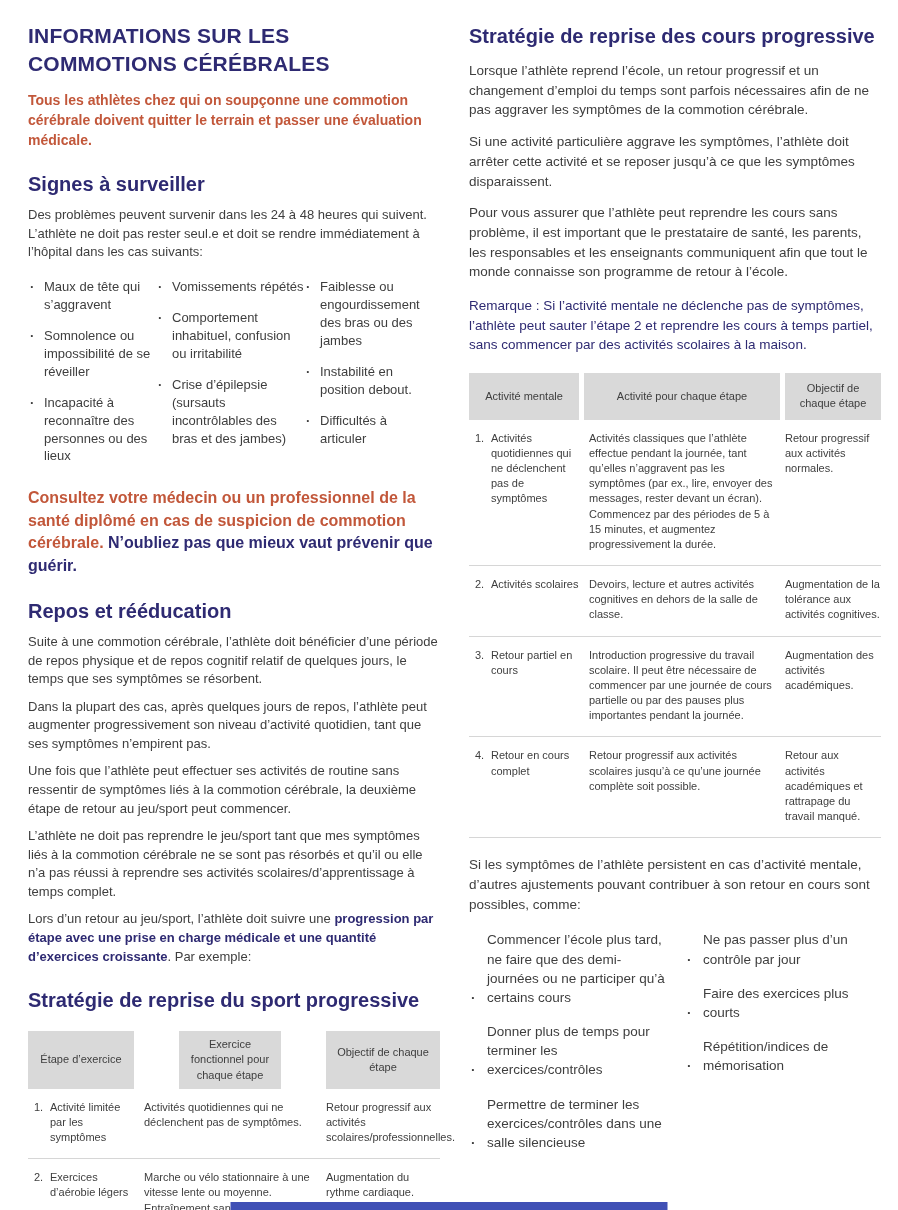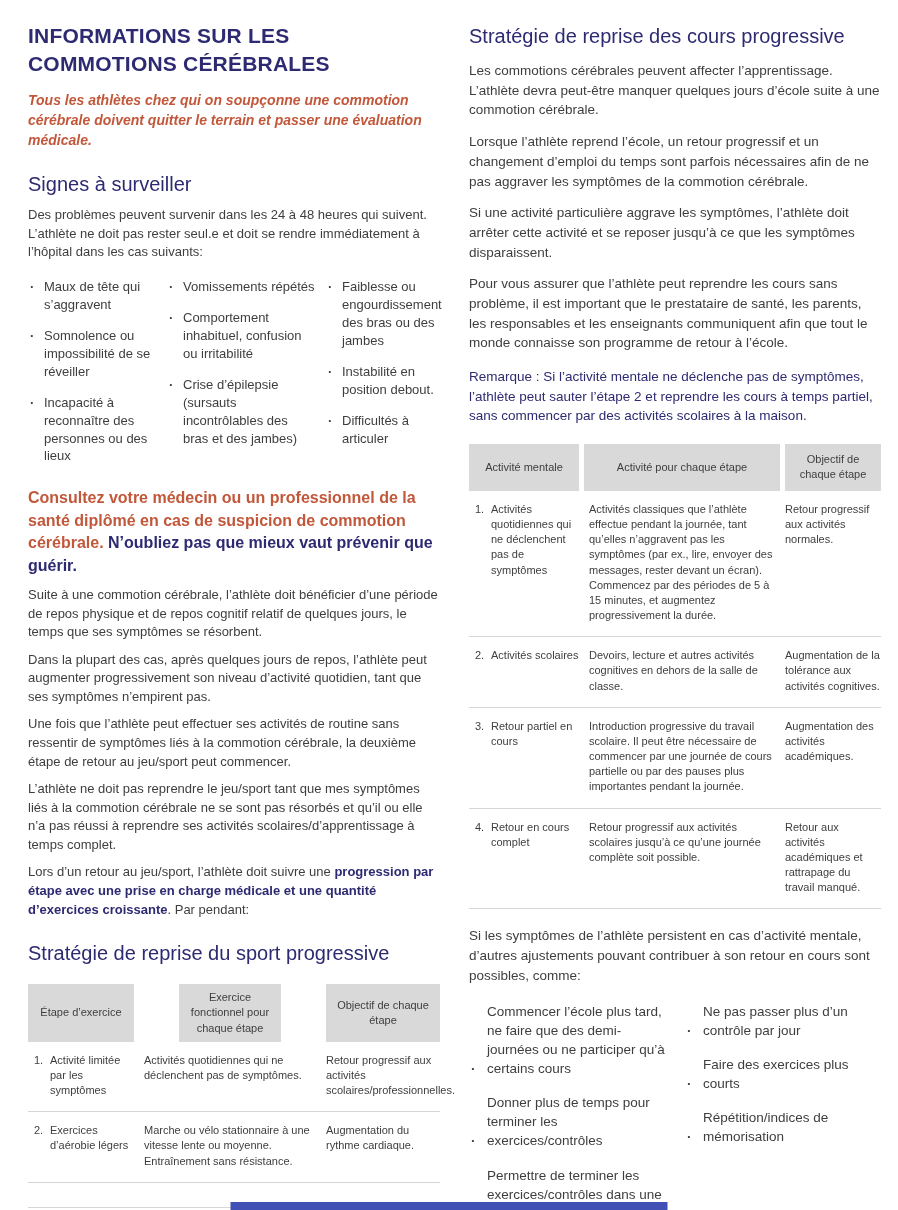--- a/index.html
+++ b/index.html
@@ -18,32 +18,32 @@
   }
   .navy { color:#2e2a72; }
   .orange { color:#c2573a; }
   .bold { font-weight:700; }
 
   h1 {
     font-size:21px; line-height:1.32; color:#2e2a72; font-weight:700;
     letter-spacing:.2px; max-width:345px;
   }
   h2 {
-    font-size:20px; line-height:1.25; color:#2e2a72; font-weight:400;
+    font-size:20px; line-height:1.25; color:#2e2a72; font-weight:700;
     margin-top:22px;
   }
   .lead {
-    margin-top:14px; font-size:14px; line-height:1.4; font-weight:700; color:#c2573a;font-style:italic;
+    margin-top:14px; font-size:14px; line-height:1.4; font-weight:700; color:#c2573a;
   }
   p.body { font-size:13px; line-height:1.43; margin-top:9px; }
   .rcol p.body { font-size:13.5px; line-height:1.46; margin-top:12px; }
 
   
   .bullets3 {
-    display:grid; grid-template-columns:128px 148px 122px; column-gap:11px;
+    display:grid; grid-template-columns:128px 148px 122px; 
     margin-top:16px; font-size:13px; line-height:1.38;
   }
   .bullets2 {
     display:grid; grid-template-columns:200px 196px; column-gap:16px;
     margin-top:16px; font-size:13.5px; line-height:1.42;
   }
   .bullet-item { display:flex; margin-bottom:13px; }
   .bullet-item::before {
     content:"·"; font-weight:700; flex:none; width:14px; padding-left:2px;
   }
@@ -125,27 +125,28 @@
             <span>Difficultés à articuler</span>
           </div>
       </div>
     </div>
 
     <p class="mixed">
       <span class="orange">Consultez votre médecin ou un professionnel de la santé diplômé en cas de suspicion de commotion cérébrale.</span>
       <span class="navy">N’oubliez pas que mieux vaut prévenir que guérir.</span>
     </p>
 
+    <h2>Repos et rééducation</h2>
 
     <p class="body">Suite à une commotion cérébrale, l’athlète doit bénéficier d’une période de repos physique et de repos cognitif relatif de quelques jours, le temps que ses symptômes se résorbent.</p>
     <p class="body">Dans la plupart des cas, après quelques jours de repos, l’athlète peut augmenter progressivement son niveau d’activité quotidien, tant que ses symptômes n’empirent pas.</p>
     <p class="body">Une fois que l’athlète peut effectuer ses activités de routine sans ressentir de symptômes liés à la commotion cérébrale, la deuxième étape de retour au jeu/sport peut commencer.</p>
     <p class="body">L’athlète ne doit pas reprendre le jeu/sport tant que mes symptômes liés à la commotion cérébrale ne se sont pas résorbés et qu’il ou elle n’a pas réussi à reprendre ses activités scolaires/d’apprentissage à temps complet.</p>
     <p class="body">
-      <span>Lors d’un retour au jeu/sport, l’athlète doit suivre une </span><span class="navy bold">progression par étape avec une prise en charge médicale et une quantité d’exercices croissante</span><span>. Par pendant:</span>
+      <span>Lors d’un retour au jeu/sport, l’athlète doit suivre une </span><span class="navy bold">progression par étape avec une prise en charge médicale et une quantité d’exercices croissante</span><span>. Par exemple:</span>
     </p>
 
     <h2>Stratégie de reprise du sport progressive</h2>
 
     <div class="dtable">
       <div class="thead sport-grid">
         <div class="th">Étape d’exercice</div>
         <div class="th">Exercice fonctionnel pour chaque étape</div>
         <div class="th">Objectif de chaque étape</div>
       </div>
@@ -173,21 +174,20 @@
       </div>
 
     </div>
 
   </div>
 
   <div class="rcol">
 
     <h2 style="margin-top:2px;">Stratégie de reprise des cours progressive</h2>
 
-    <p class="body">Les commotions cérébrales peuvent affecter l’apprentissage. L’athlète devra peut-être manquer quelques jours d’école suite à une commotion cérébrale.</p>
     <p class="body">Lorsque l’athlète reprend l’école, un retour progressif et un changement d’emploi du temps sont parfois nécessaires afin de ne pas aggraver les symptômes de la commotion cérébrale.</p>
     <p class="body">Si une activité particulière aggrave les symptômes, l’athlète doit arrêter cette activité et se reposer jusqu’à ce que les symptômes disparaissent.</p>
     <p class="body">Pour vous assurer que l’athlète peut reprendre les cours sans problème, il est important que le prestataire de santé, les parents, les responsables et les enseignants communiquent afin que tout le monde connaisse son programme de retour à l’école.</p>
 
     <p class="remark">Remarque : Si l’activité mentale ne déclenche pas de symptômes, l’athlète peut sauter l’étape 2 et reprendre les cours à temps partiel, sans commencer par des activités scolaires à la maison.</p>
 
     <div class="dtable">
       <div class="thead school-grid">
         <div class="th">Activité mentale</div>
         <div class="th">Activité pour chaque étape</div>

